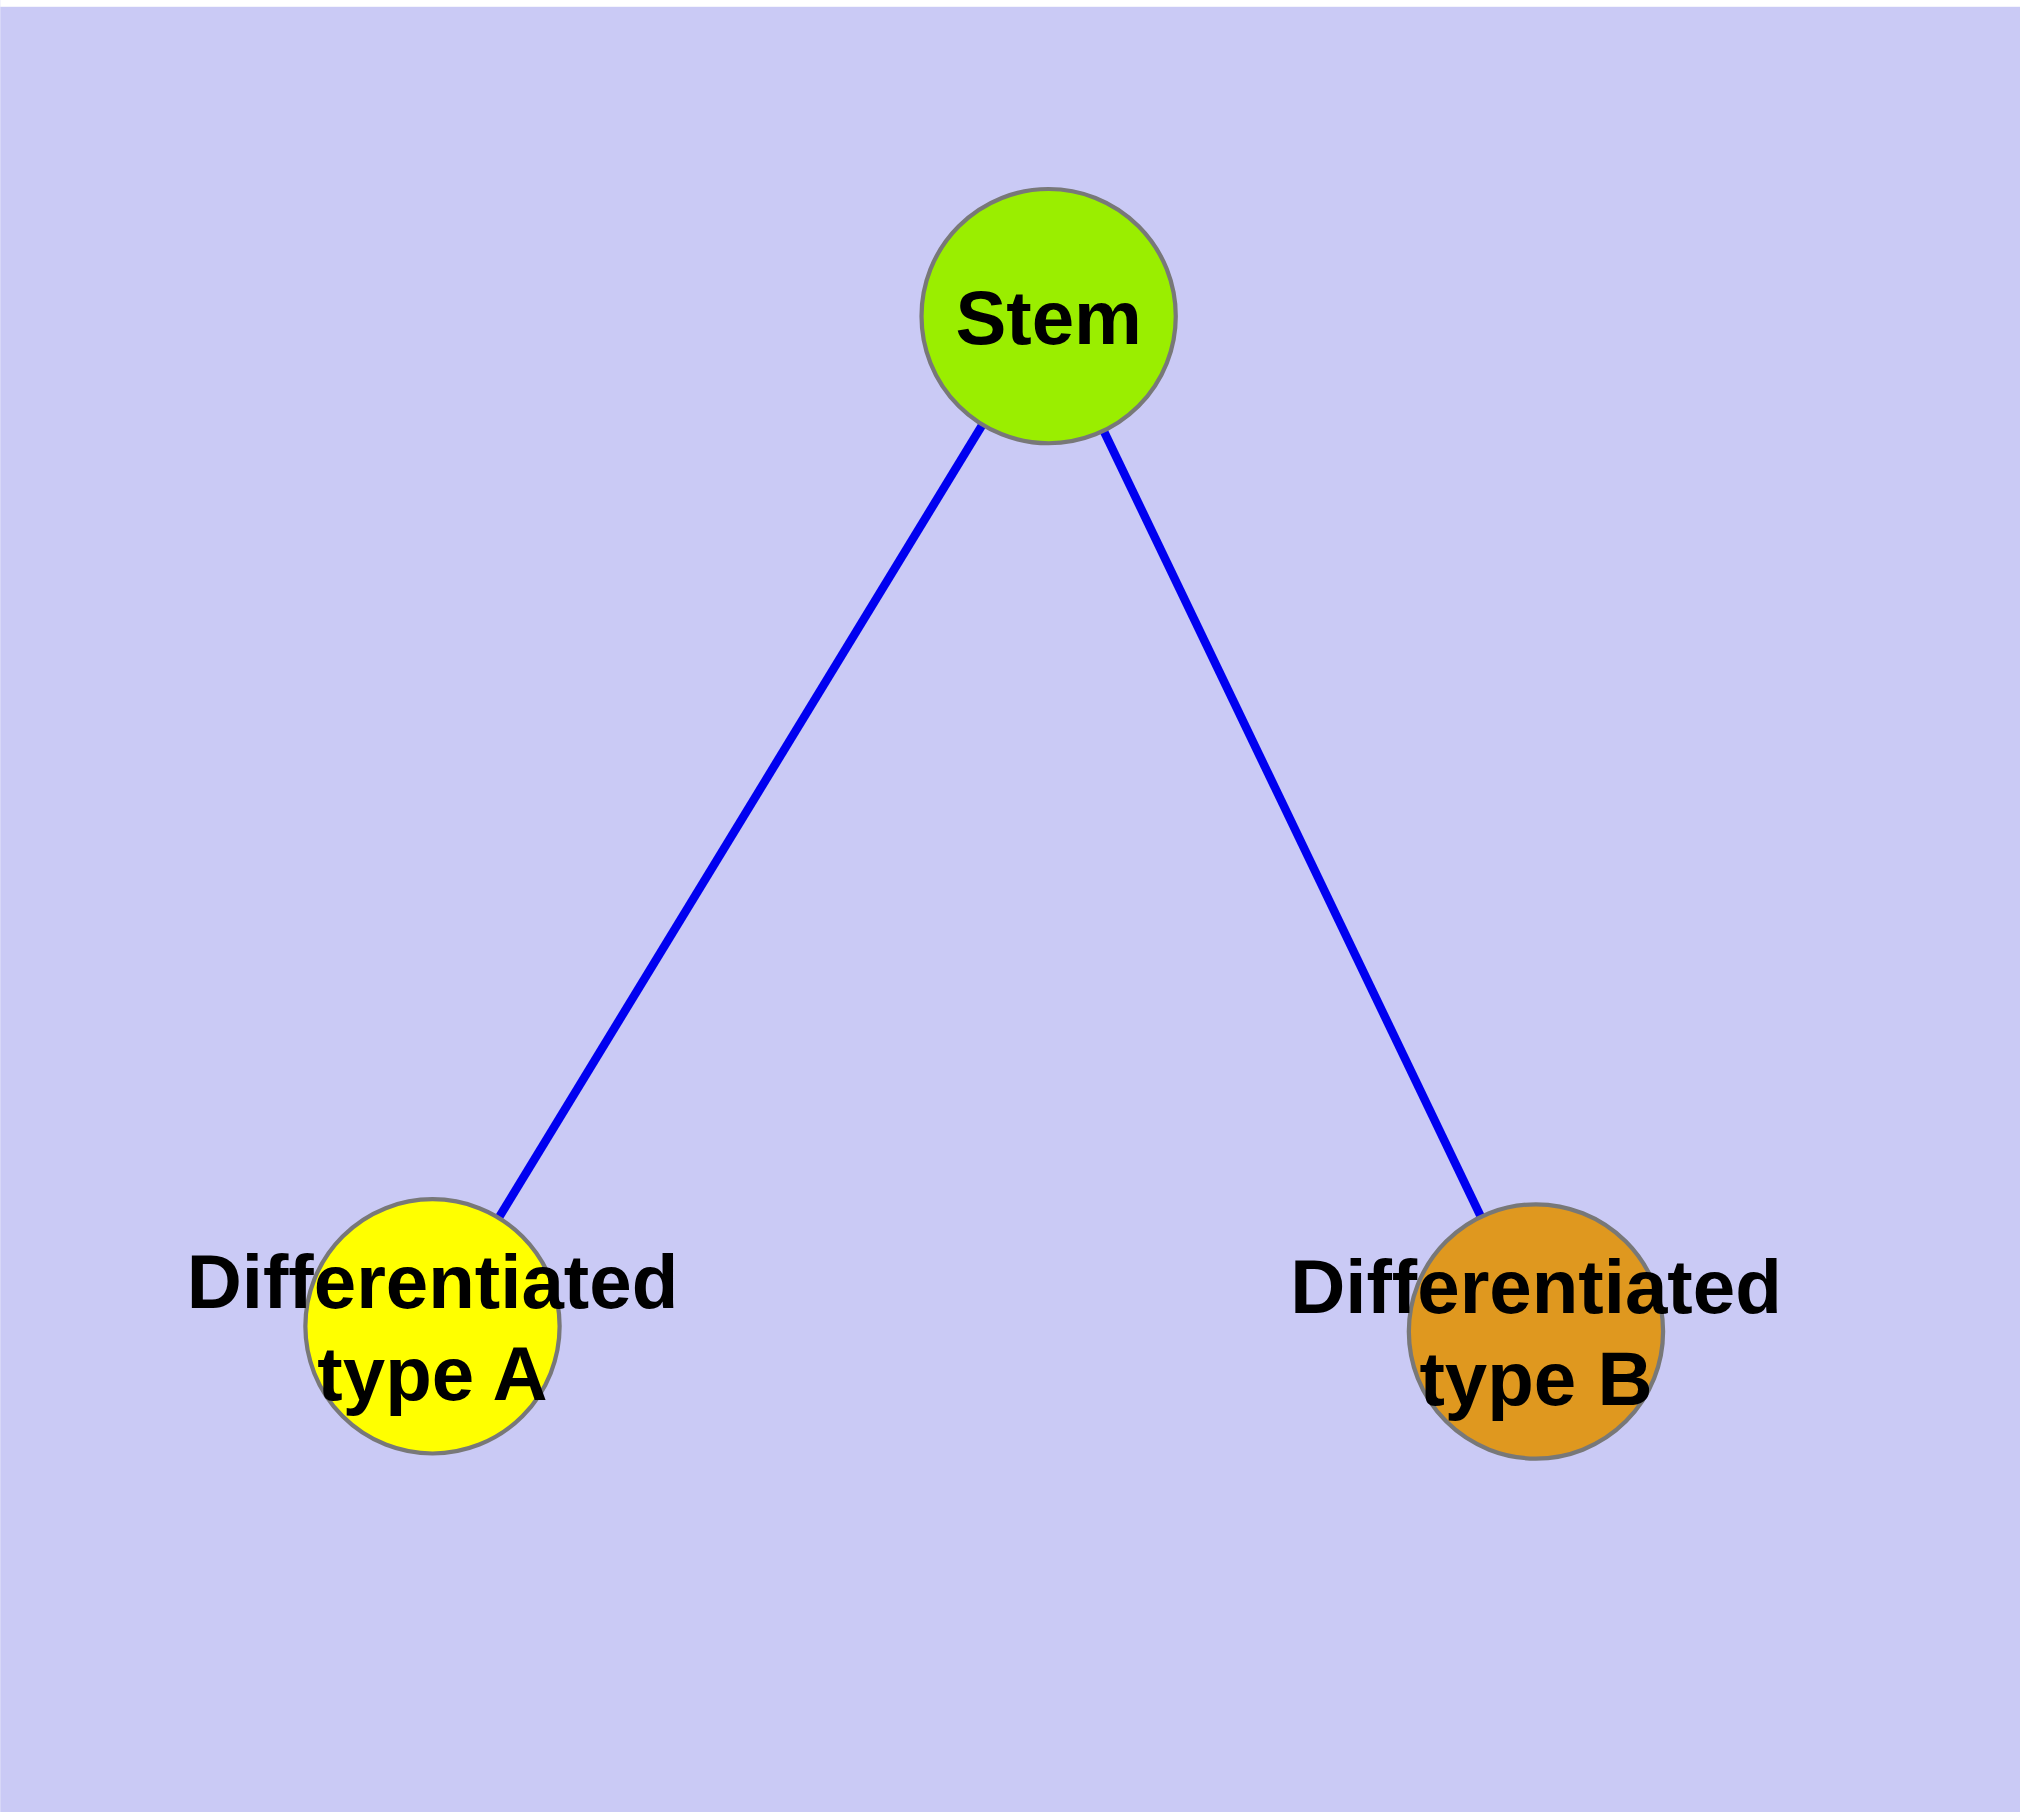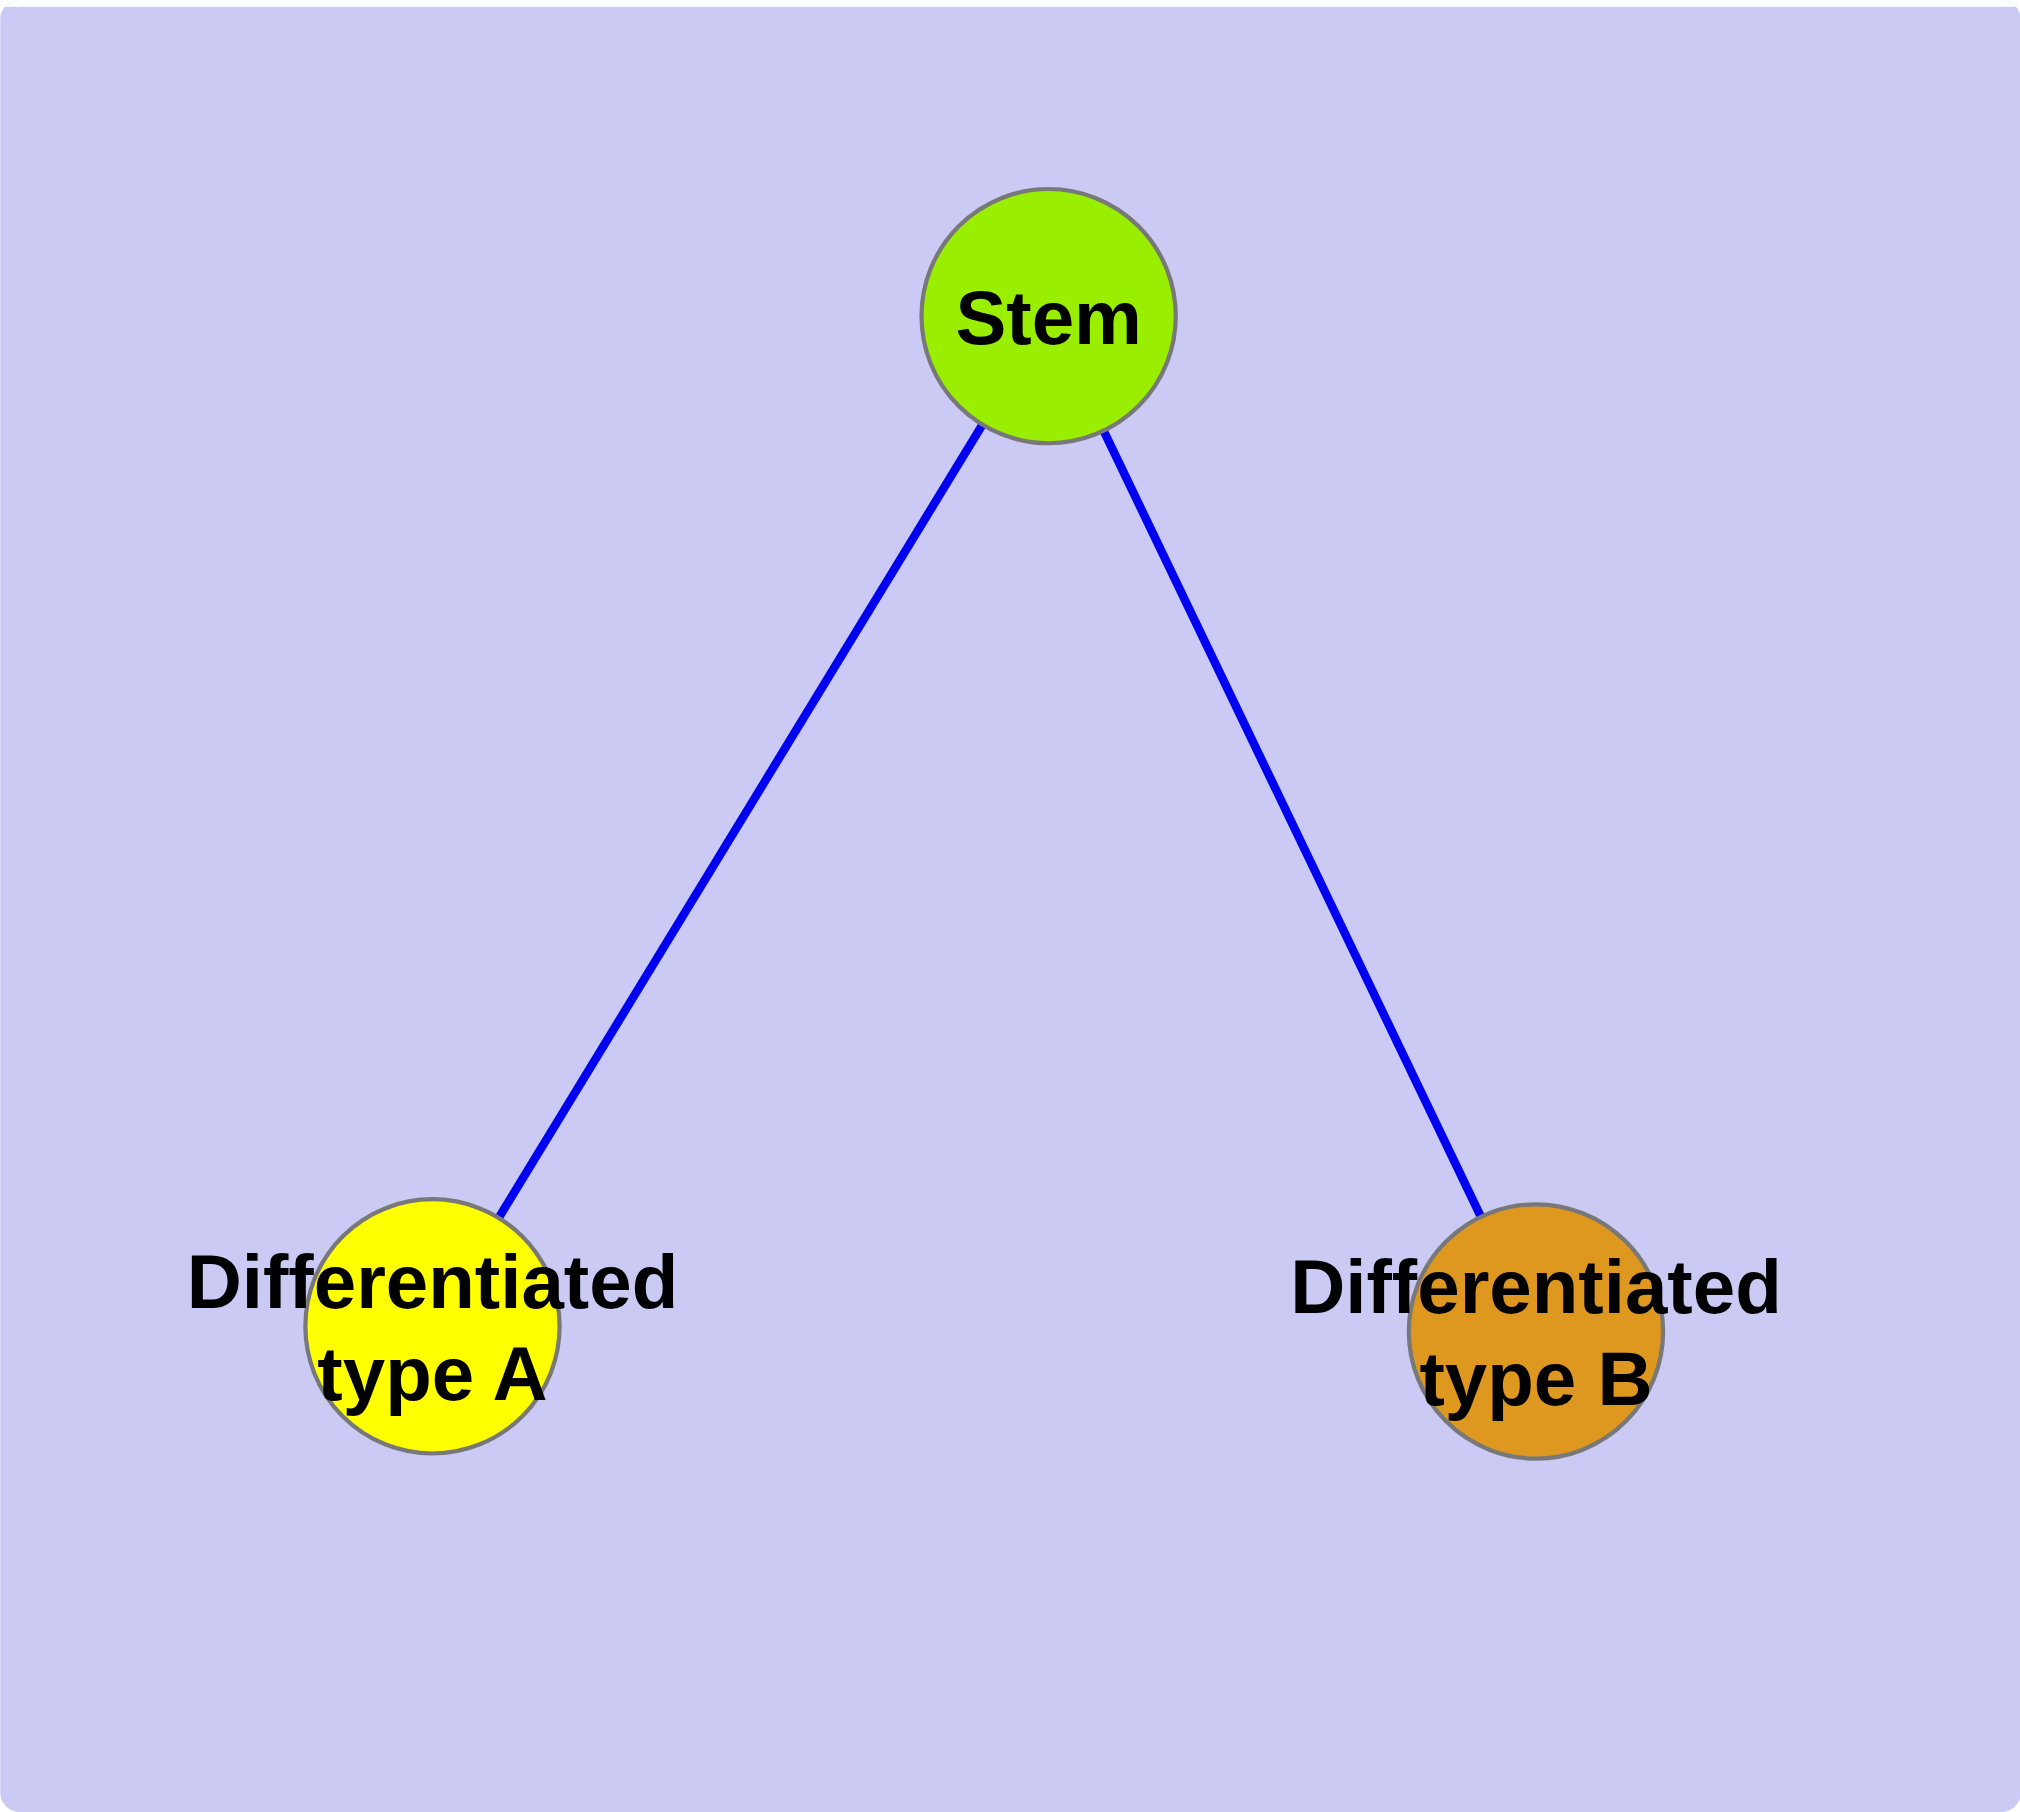--- a/index.html
+++ b/index.html
@@ -5,21 +5,20 @@
   html, body {
     margin: 0;
     padding: 0;
     background: #ffffff;
   }
   #stage {
     position: relative;
     width: 2021px;
     height: 1812px;
     overflow: hidden;
-    border-radius: 20px;
   }
   svg {
     display: block;
   }
   svg text {
     font-family: "Liberation Sans", "DejaVu Sans", sans-serif;
     font-weight: bold;
   }
 </style>
 </head>

